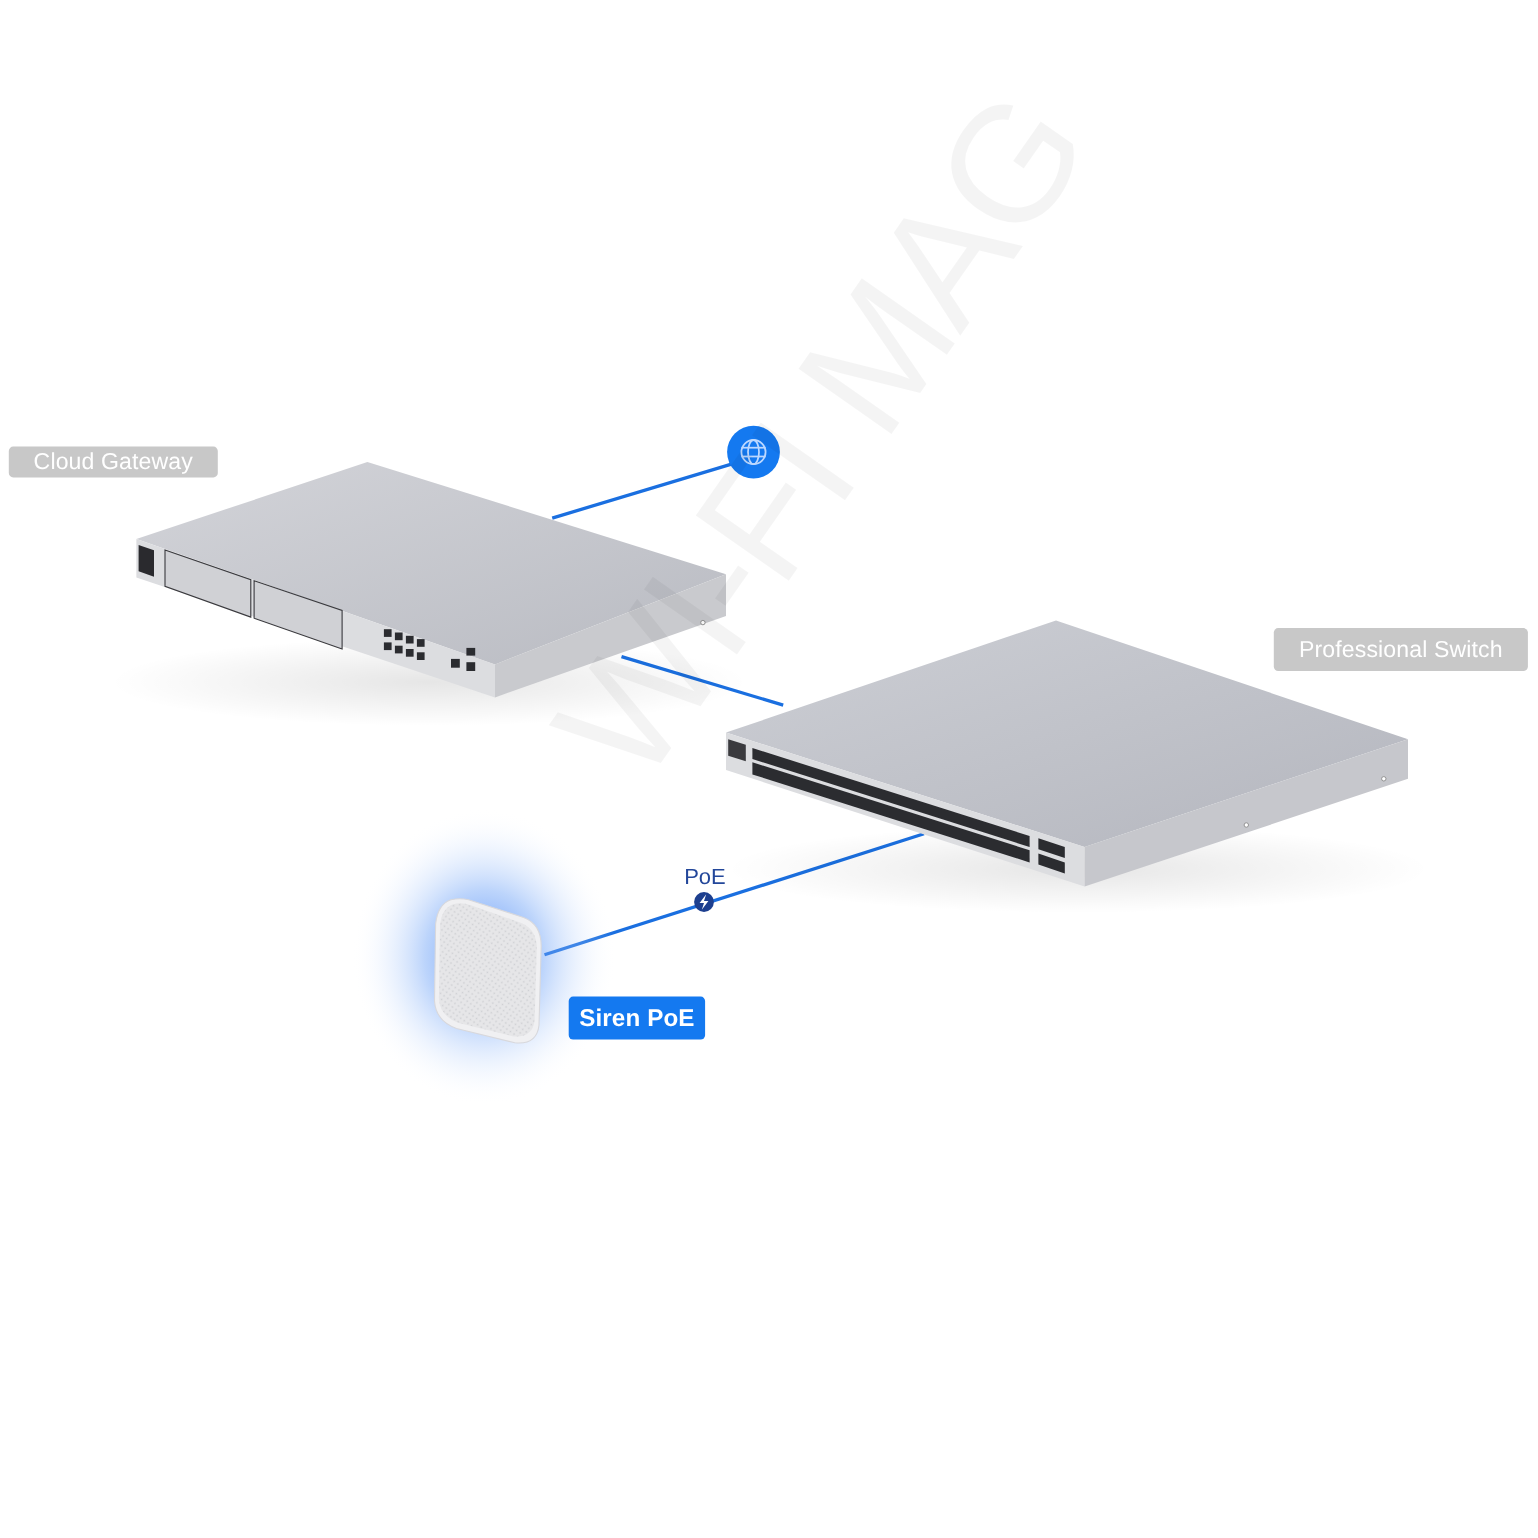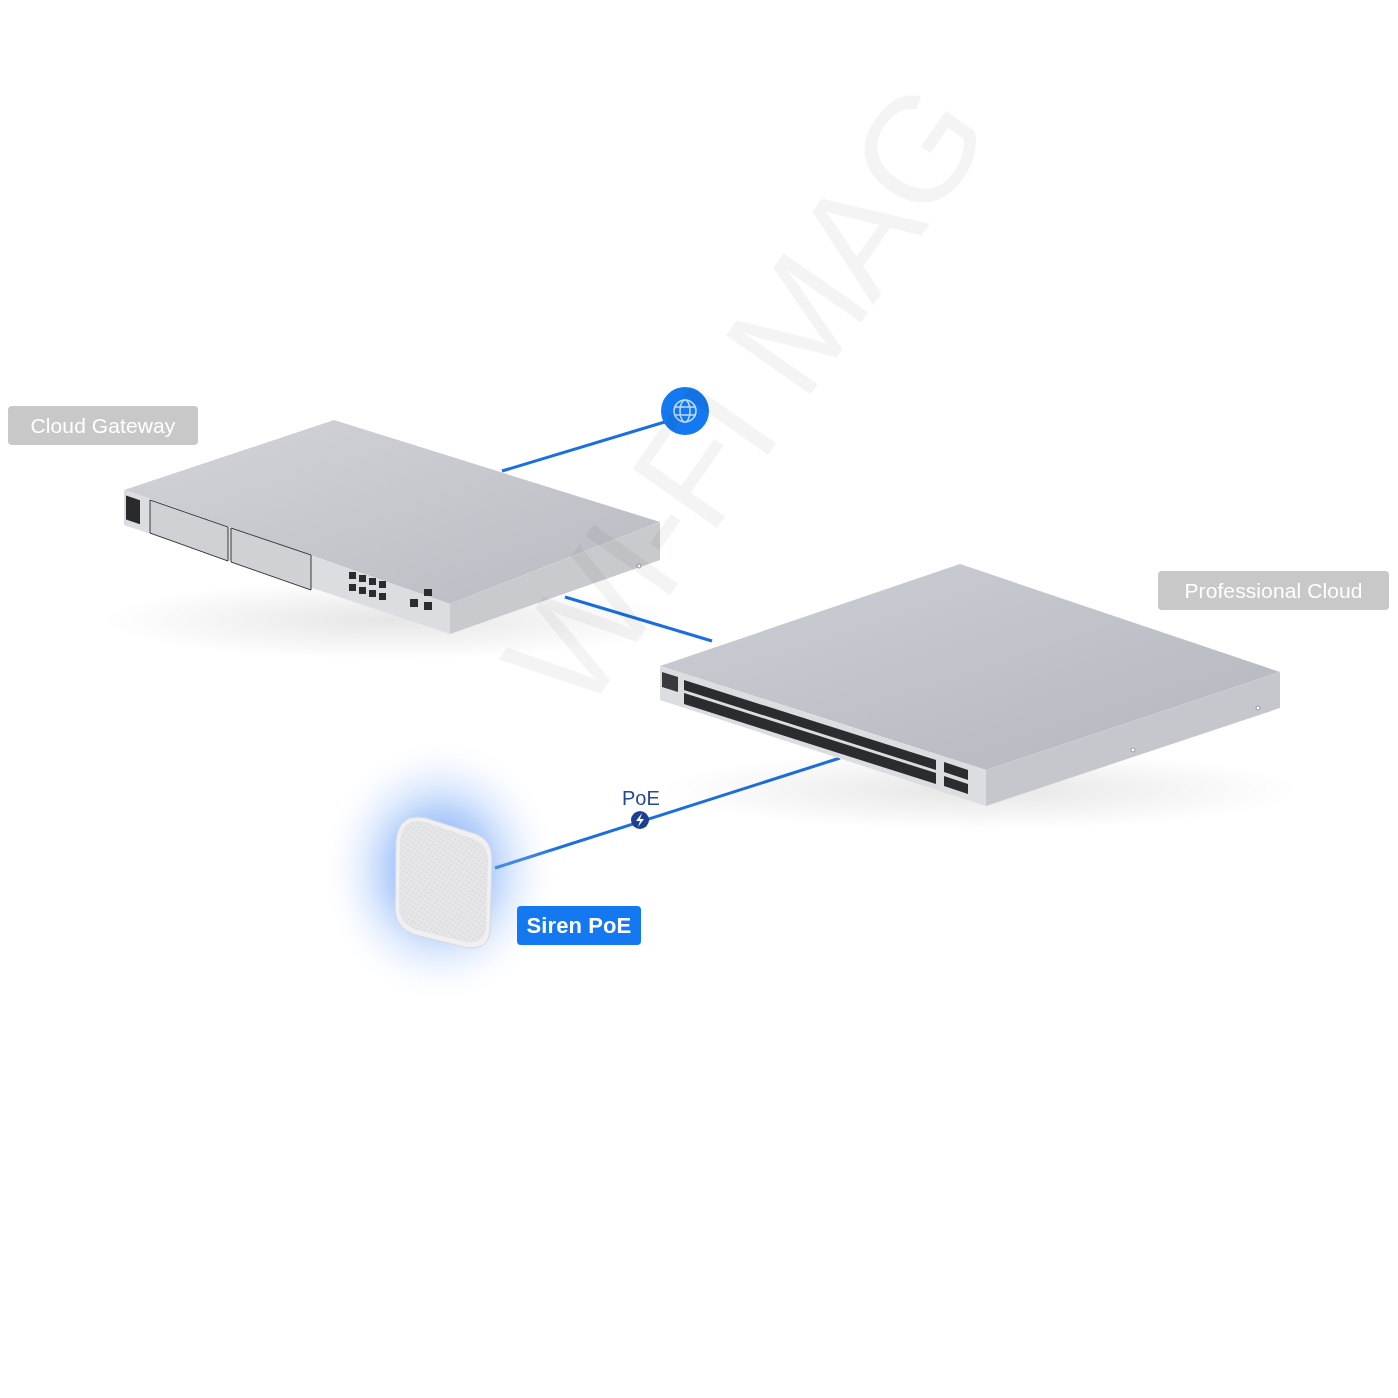--- a/index.html
+++ b/index.html
@@ -5,21 +5,21 @@
   html, body { margin:0; padding:0; background:#ffffff; }
   body { width:1398px; height:1398px; position:relative; overflow:hidden; font-family:"Liberation Sans", "DejaVu Sans", sans-serif; }
   #scene { position:absolute; left:0; top:0; width:1398px; height:1398px; }
   .tag {
     position:absolute; box-sizing:border-box; border-radius:4px;
     font-weight:500; display:flex; align-items:center; justify-content:center;
     white-space:nowrap; letter-spacing:0.1px;
   }
   .tag-gray { background:#c8c8c8; color:#ffffff; font-size:21px; }
   .tag-blue { background:#1479f0; color:#ffffff; font-size:22px; font-weight:bold; }
-  #tag-cloud { left:8px; top:406px; width:190px; height:39px; }
+  #tag-cloud { left:8px; top:406px; width:190px; height:28px; }
   #tag-switch { left:1158px; top:571px; width:231px; height:39px; }
   #tag-siren { left:517px; top:906px; width:124px; height:39px; }
   #poe-text { position:absolute; left:622px; top:787px; font-size:20px; color:#23479a; }
   #watermark {
     position:absolute; left:470px; top:640px; font-size:150px; font-weight:300;
     color:rgba(0,0,0,0.045); transform:rotate(-55deg); transform-origin:left top;
     letter-spacing:-4px; white-space:nowrap; pointer-events:none;
   }
 </style>
 </head>
@@ -127,15 +127,15 @@
 
   <g>
     <circle cx="640" cy="820" r="9" fill="#1d3f8f"></circle>
     <path d="M642,813 L636,821 L640,821 L638,827 L644,819 L640,819 Z" fill="#ffffff"></path>
   </g>
 </svg>
 
 <div id="watermark">WI-FI MAG</div>
 
 <div id="tag-cloud" class="tag tag-gray">Cloud Gateway</div>
-<div id="tag-switch" class="tag tag-gray">Professional Cloud</div>
+<div id="tag-switch" class="tag tag-gray">Professional Switch</div>
 <div id="tag-siren" class="tag tag-blue">Siren PoE</div>
 <div id="poe-text">PoE</div>
 
 </body></html>

